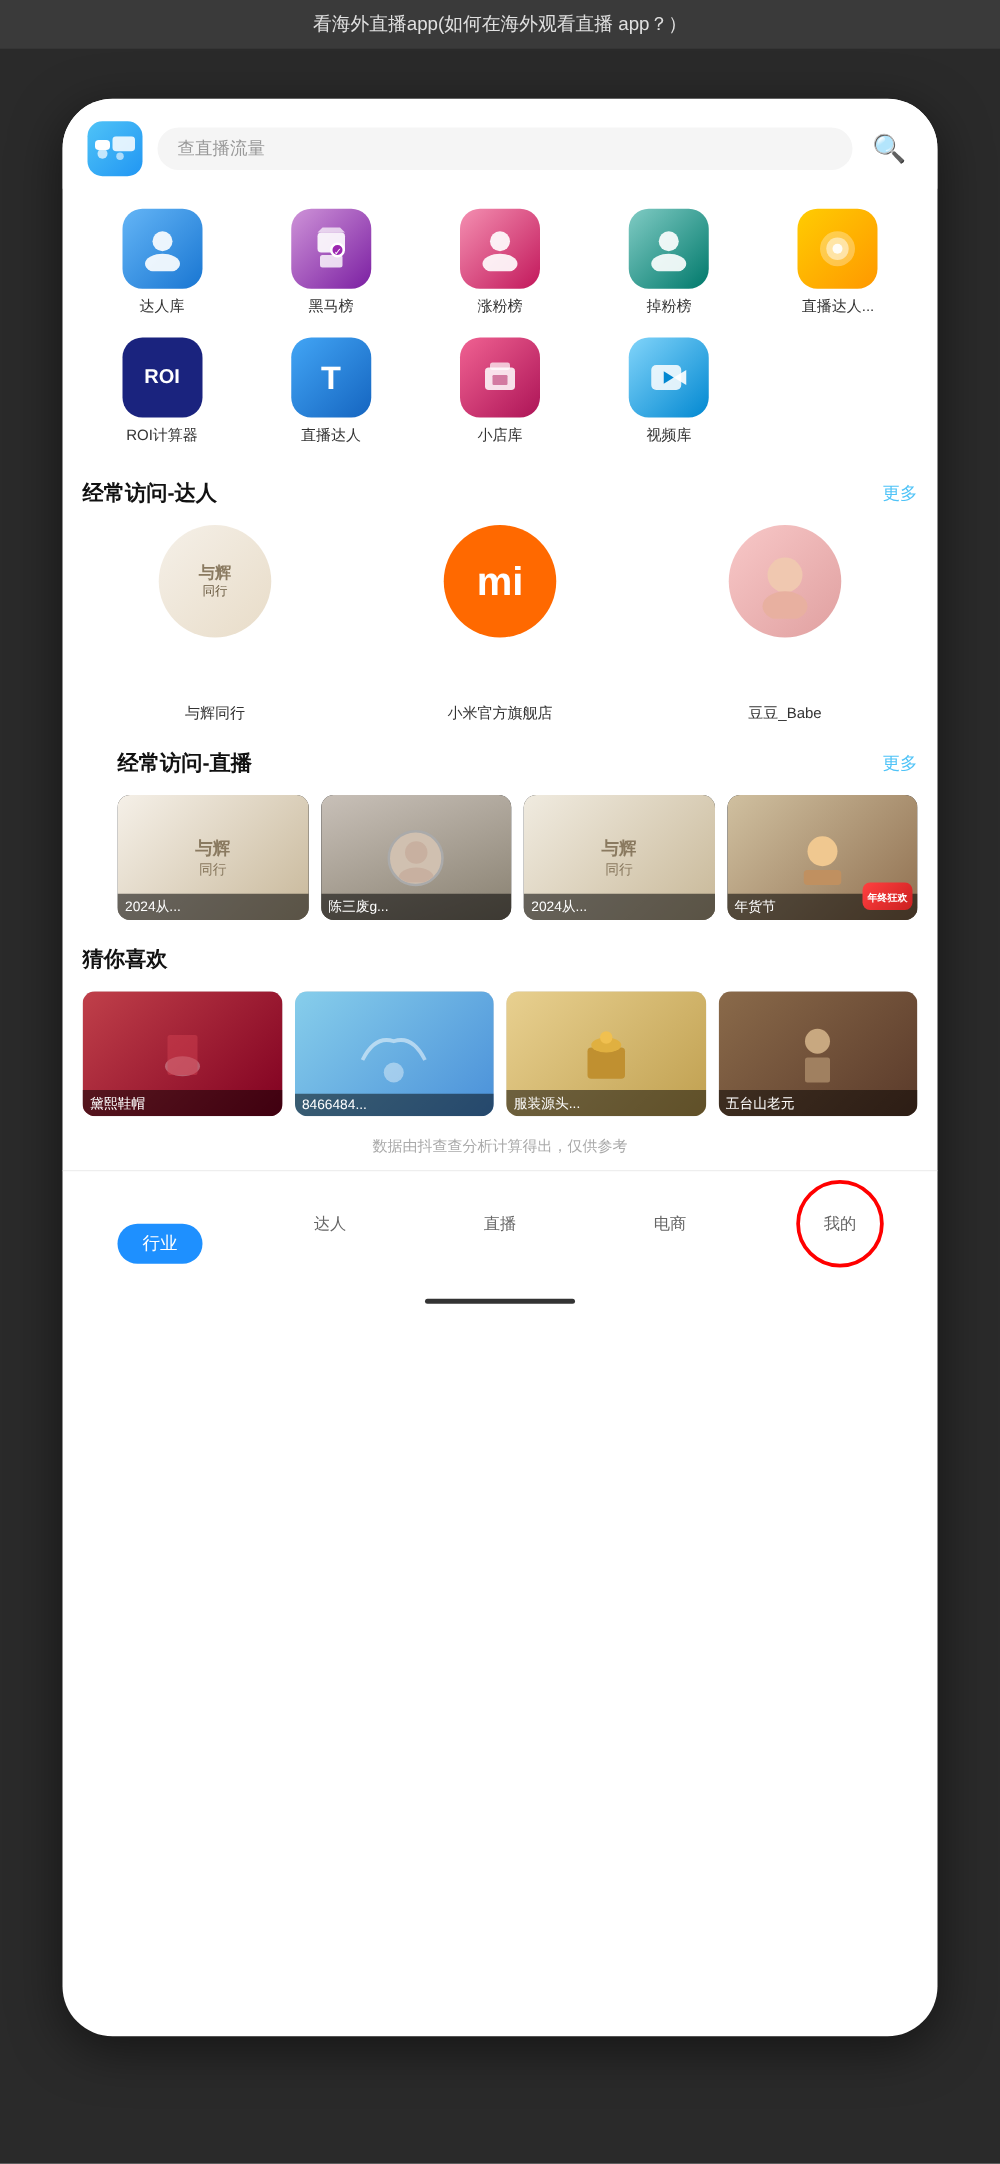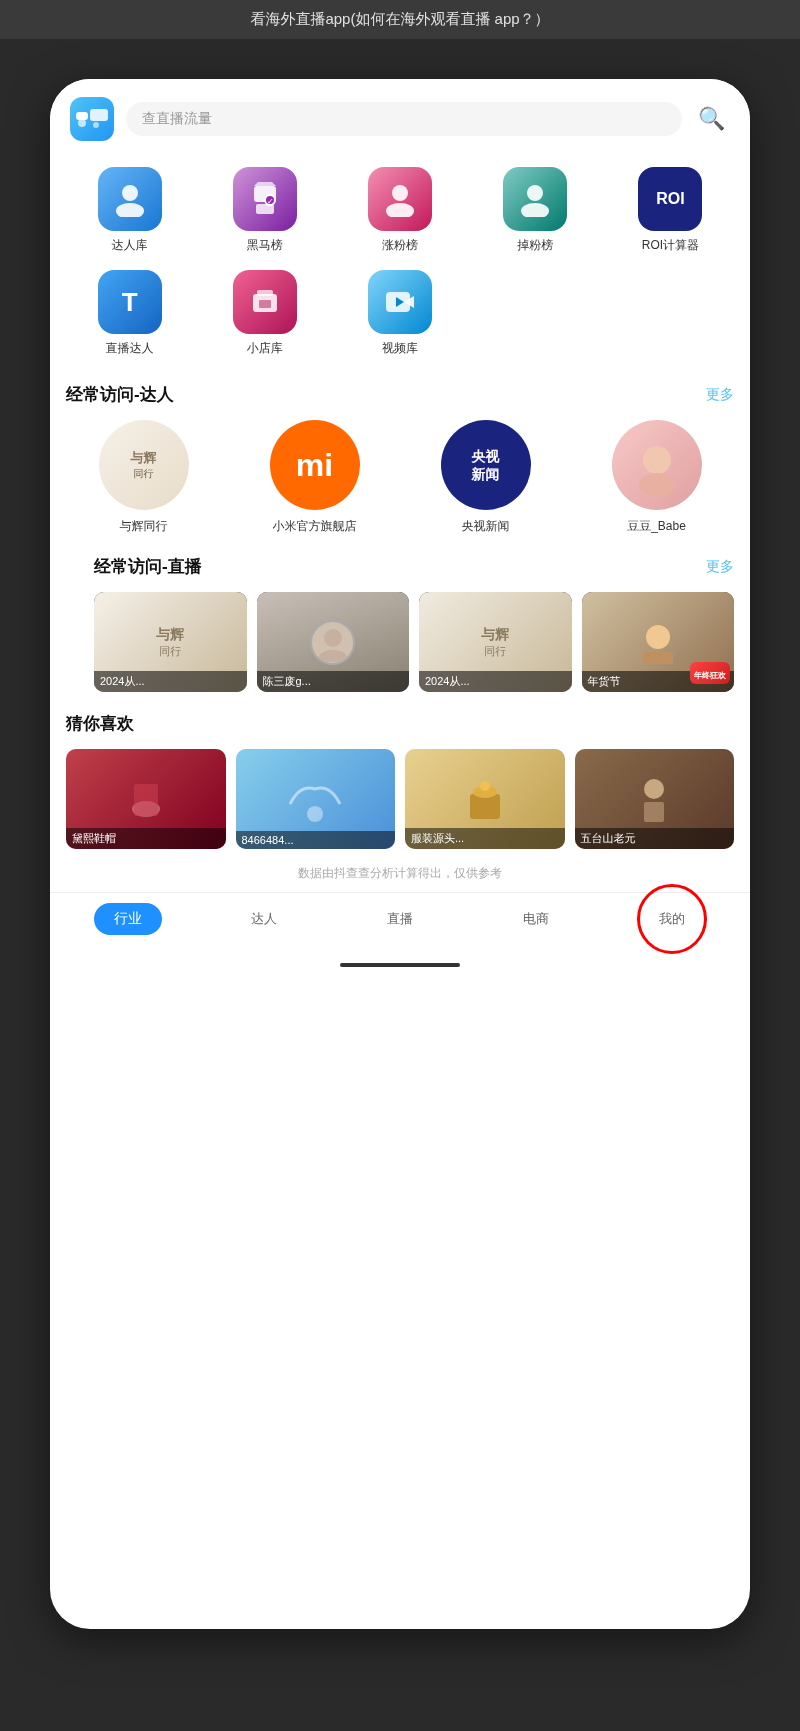--- a/index.html
+++ b/index.html
@@ -142,20 +142,21 @@
       flex-direction: column;
       align-items: center;
       gap: 8px;
       flex: 1;
     }
 
     .talent-name {
       font-size: 12px;
       color: #333;
       text-align: left;
+      margin-top: 44px;
     }
 
     
     .live-row {
       display: flex;
       gap: 10px;
       overflow: hidden;
     }
 
     .live-item {
@@ -374,20 +375,30 @@
       <div class="grid-icon bg-teal-grad">
         <svg width="36" height="36" viewBox="0 0 36 36">
             <circle cx="18" cy="12" r="8" fill="white" opacity="0.9"></circle>
             <ellipse cx="18" cy="30" rx="14" ry="8" fill="white" opacity="0.9"></ellipse>
           </svg>
       </div>
       <span class="grid-label">掉粉榜</span>
     </div>
 
 
+    <div class="grid-item">
+      <div class="grid-icon bg-orange-grad">
+        <svg width="36" height="36" viewBox="0 0 36 36">
+            <circle cx="18" cy="18" r="14" fill="white" opacity="0.3"></circle>
+            <circle cx="18" cy="18" r="9" fill="white" opacity="0.5"></circle>
+            <circle cx="18" cy="18" r="4" fill="white" opacity="0.9"></circle>
+          </svg>
+      </div>
+      <span class="grid-label">直播达人...</span>
+    </div>
 
     <div class="grid-item">
       <div class="grid-icon bg-navy">
         <span style="color:white;font-size:16px;font-weight:bold;">ROI</span>
       </div>
       <span class="grid-label">ROI计算器</span>
     </div>
 
     <div class="grid-item">
       <div class="grid-icon bg-blue2">
@@ -437,29 +448,20 @@
         <span class="talent-name">与辉同行</span>
       </div>
 
       <div class="talent-item">
         <div class="mi-avatar">
           <span style="font-size:32px;font-weight:bold;">mi</span>
         </div>
         <span class="talent-name">小米官方旗舰店</span>
       </div>
 
-      <div class="talent-item">
-        <div class="cctv-avatar">
-          <div style="text-align:center;">
-            <div style="font-size:14px;font-weight:bold;">央视</div>
-            <div style="font-size:14px;font-weight:bold;">新闻</div>
-          </div>
-        </div>
-        <span class="talent-name">央视新闻</span>
-      </div>
 
       <div class="talent-item">
         <div class="doudou-avatar">
           <svg width="60" height="60" viewBox="0 0 60 60">
               <circle cx="30" cy="25" r="14" fill="#f0c8b0"></circle>
               <ellipse cx="30" cy="50" rx="18" ry="12" fill="#e8b0a0"></ellipse>
             </svg>
         </div>
         <span class="talent-name">豆豆_Babe</span>
       </div>
@@ -571,21 +573,21 @@
       </div>
 
     </div>
   </div>
 
   <div class="footer-note">数据由抖查查分析计算得出，仅供参考</div>
 
   <div class="bottom-nav">
     <div class="nav-bottom-row">
 
-      <div class="nav-item" style="flex:1;display:flex;align-items:center;justify-content:center;">
+      <div class="nav-item" style="flex:1;display:flex;align-items:center;justify-content:center;margin-top:32px;">
         <div class="nav-active-pill">行业</div>
       </div>
 
       <div class="nav-item" style="flex:1;display:flex;align-items:center;justify-content:center;">
         <span>达人</span>
       </div>
 
       <div class="nav-item" style="flex:1;display:flex;align-items:center;justify-content:center;">
         <span>直播</span>
       </div>

